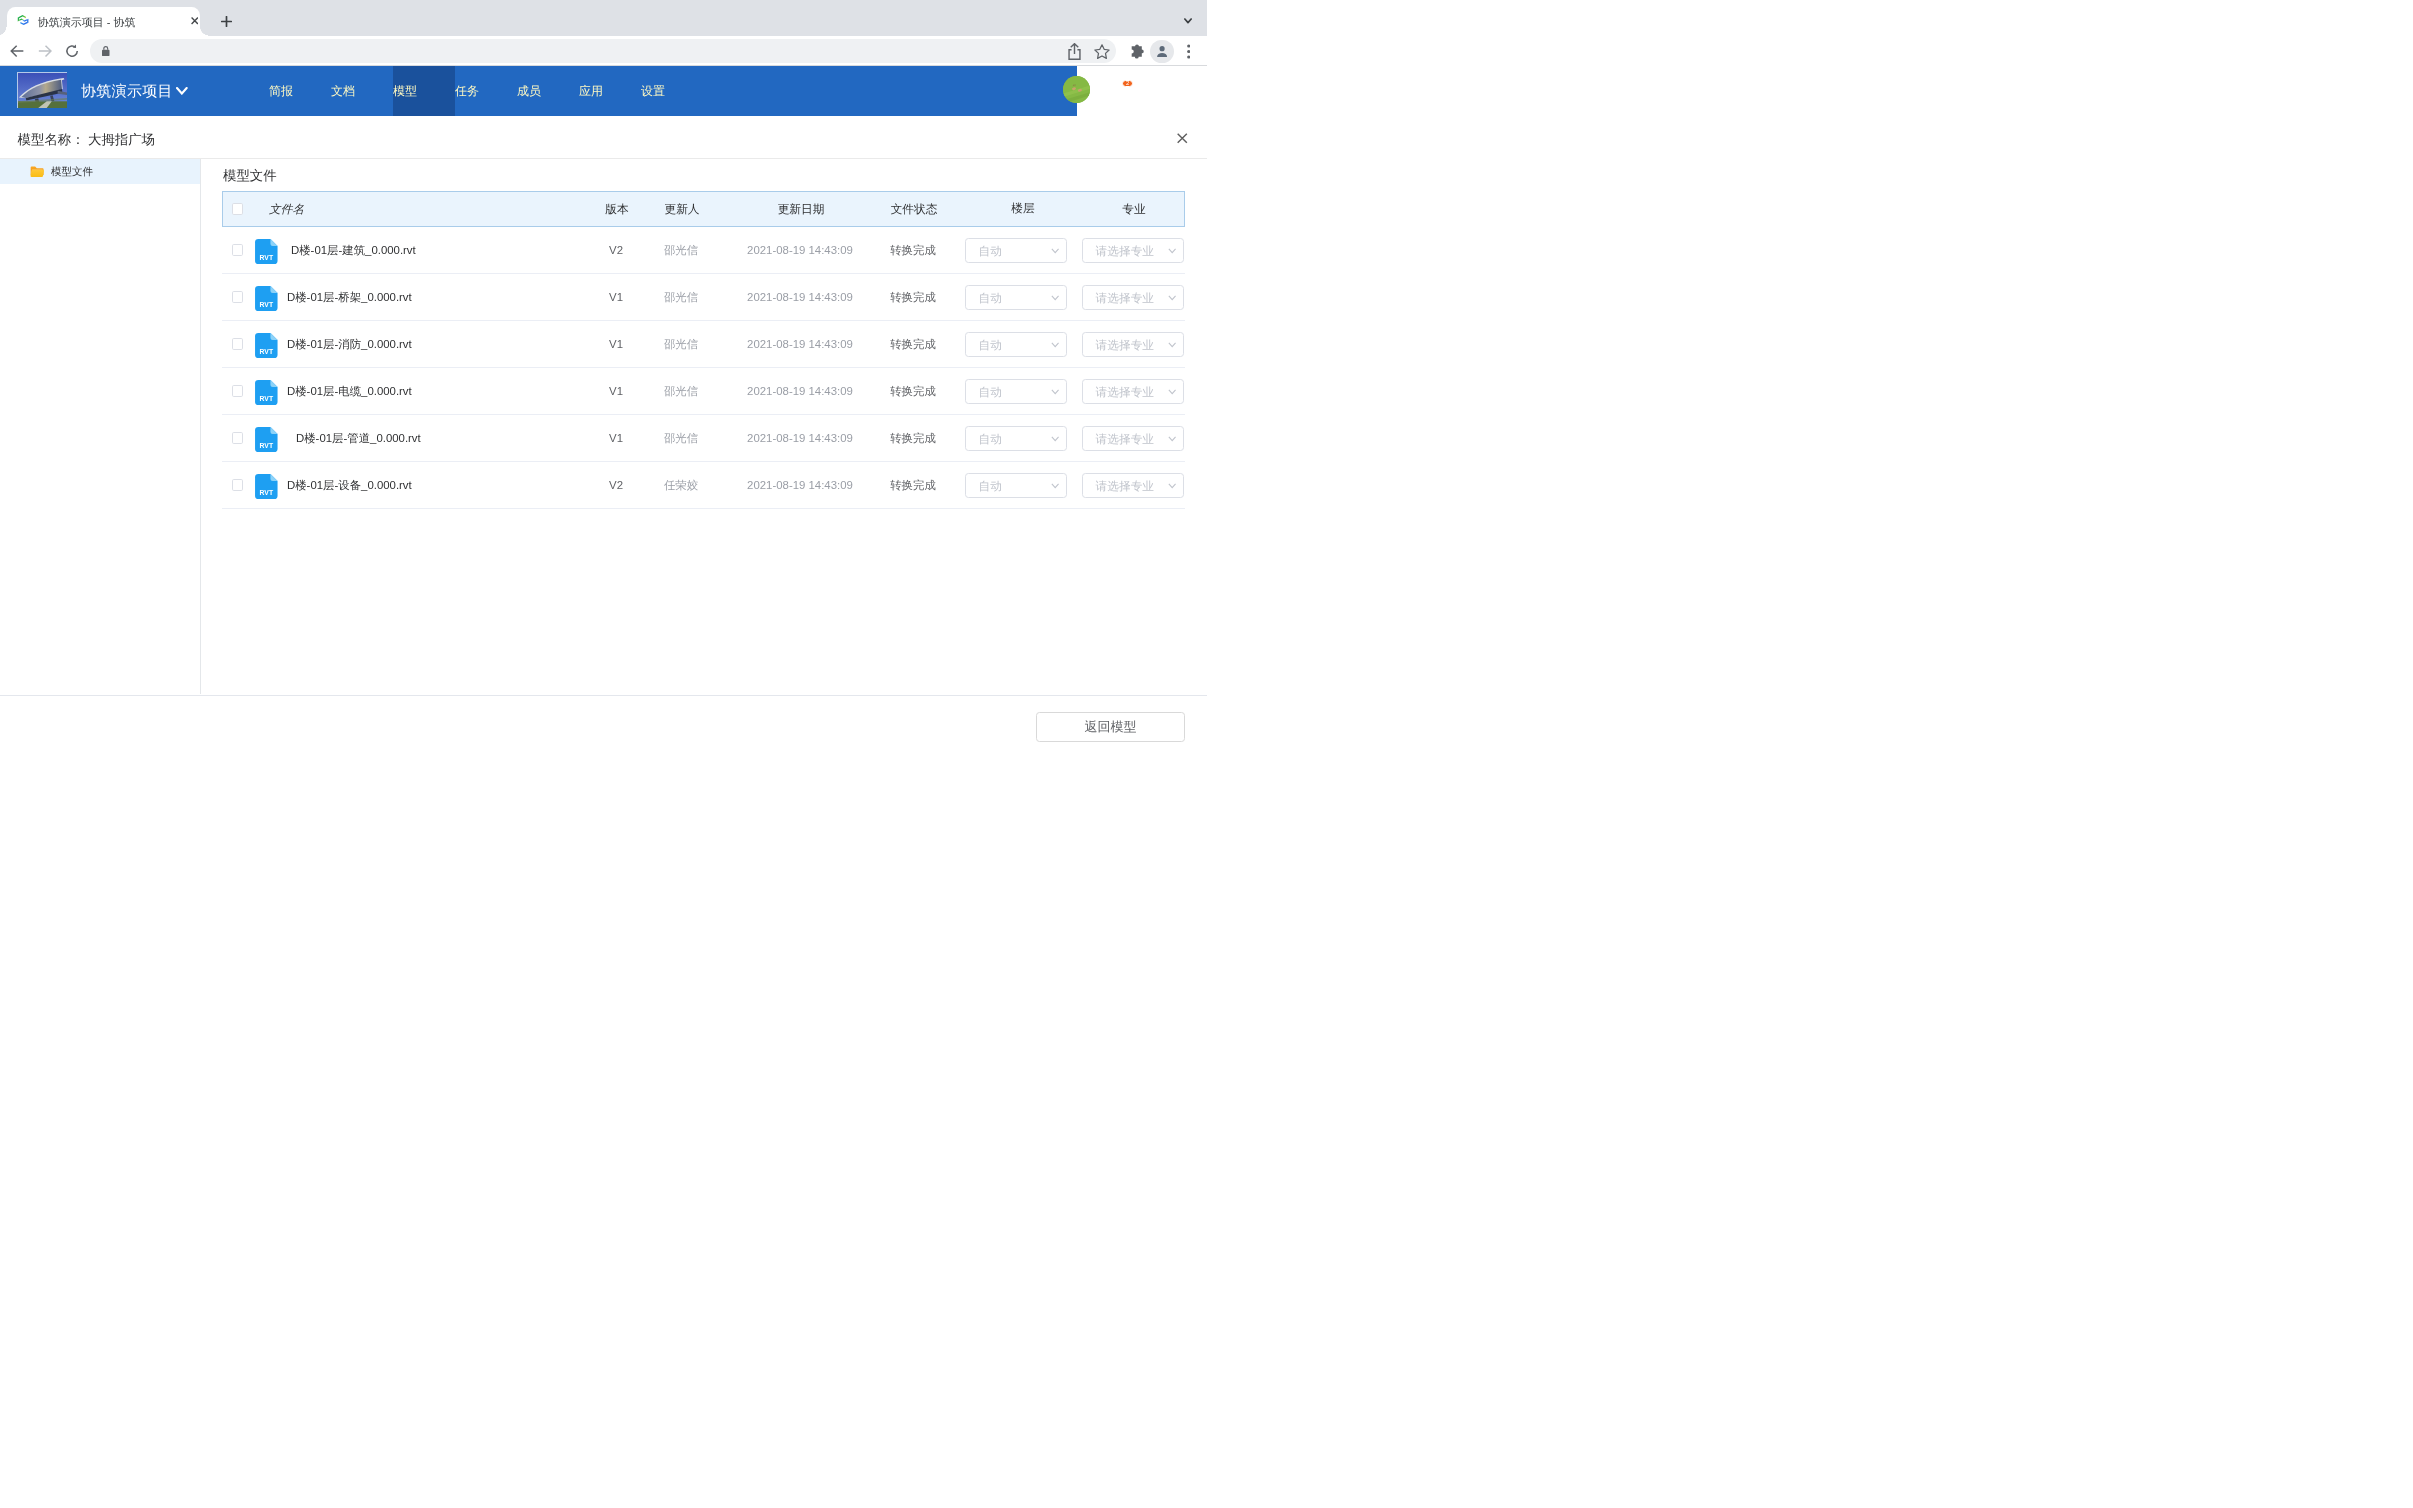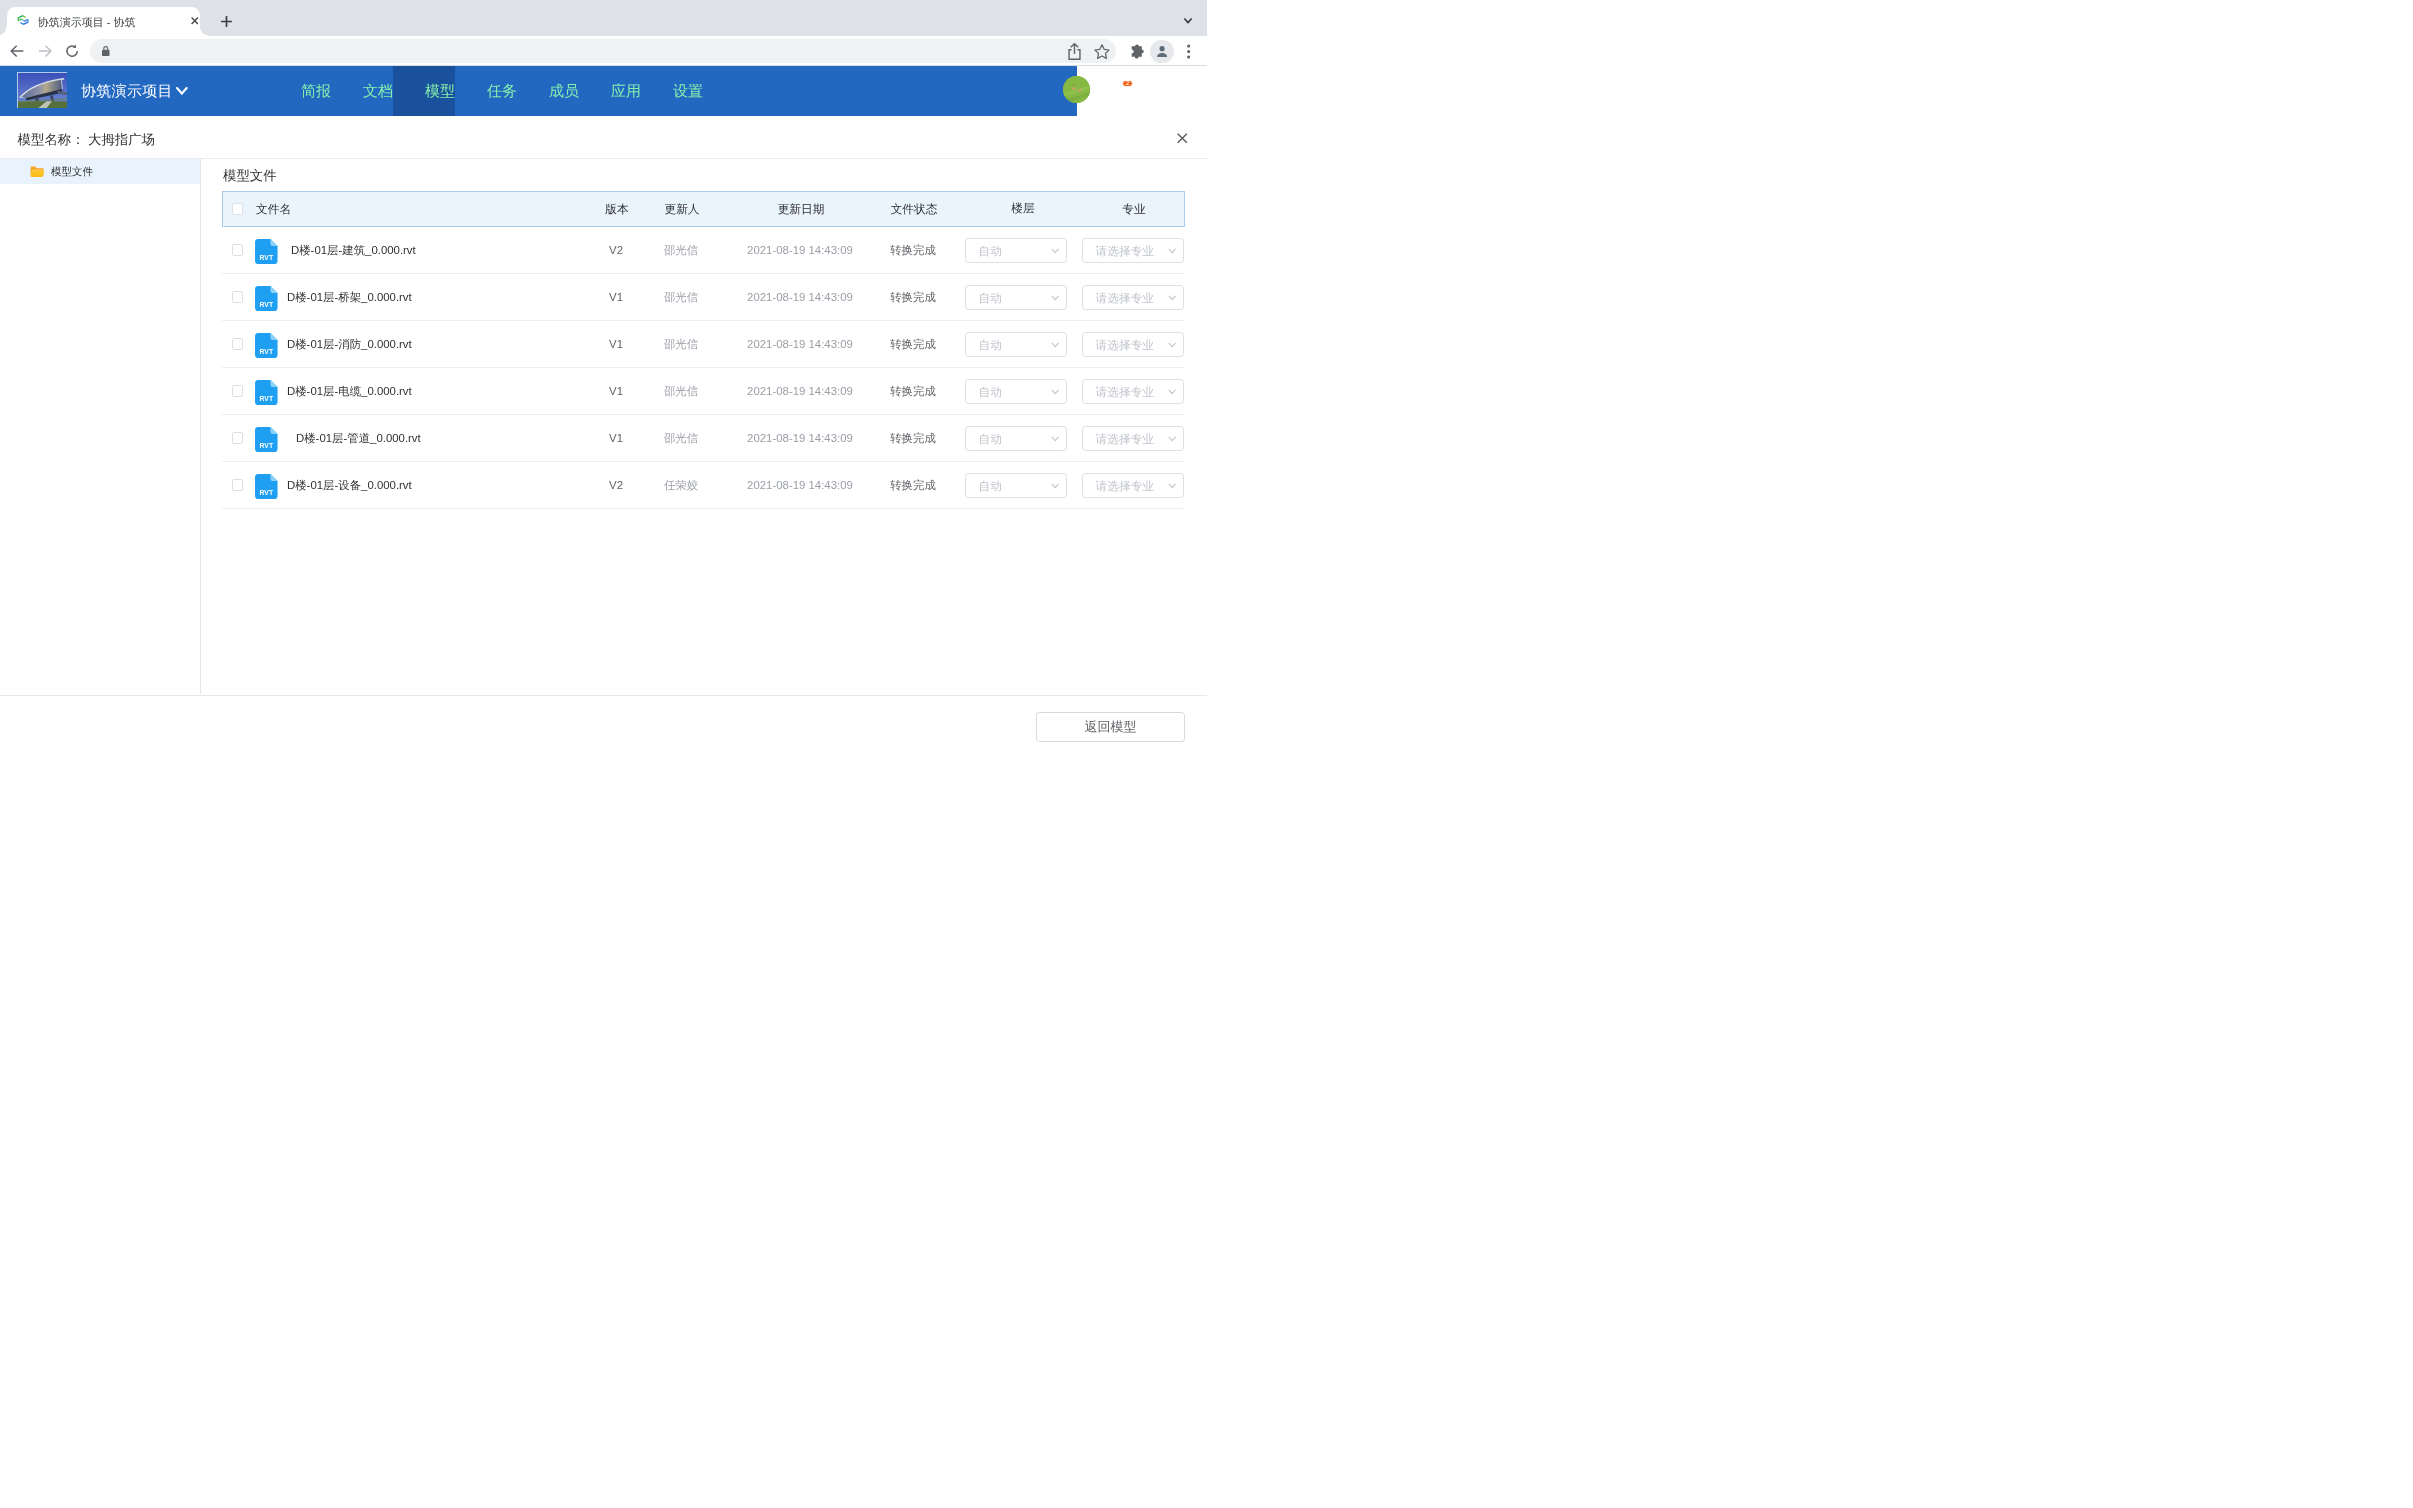--- a/index.html
+++ b/index.html
@@ -13,21 +13,21 @@
 #tabtitle{position:absolute;left:31px;top:8px;font-size:11px;color:#3C4043;white-space:nowrap;}
 
 #toolbar{position:absolute;left:0;top:36px;width:1207px;height:30px;background:#fff;border-bottom:0.8px solid #D8DADD;}
 #urlpill{position:absolute;left:90px;top:2.7px;width:1026px;height:24.6px;border-radius:12.6px;background:#EFF1F3;}
 #urltext{position:absolute;left:119px;top:0;height:30px;line-height:30px;font-size:12.6px;color:#202124;white-space:nowrap;}
 
 #navbar{position:absolute;left:0;top:66px;width:1077px;height:50px;background:#2268C1;}
 #thumb{position:absolute;left:16.6px;top:6px;width:50px;height:36px;border:0.8px solid rgba(230,235,245,.75);}
 #projtitle{position:absolute;left:81px;top:0;height:50px;line-height:50px;color:#fff;font-size:15px;font-weight:500;letter-spacing:0.3px;}
 #navitems{position:absolute;left:269px;top:0;height:50px;display:flex;}
-#navitems .ni{width:62px;height:50px;line-height:50px;text-align:right;color:#86efac;font-size:15px;}
+#navitems .ni{width:62px;height:50px;line-height:50px;text-align:left;color:#fef9c3;font-size:12px;}
 #navitems .ni.active{background:#1A519C;}
 
 #headrow{position:absolute;left:0;top:116px;width:1207px;height:43px;background:#fff;border-bottom:0.8px solid #EAEAEA;}
 #headrow .t1{position:absolute;left:17.6px;top:2.1px;height:43px;line-height:43px;font-size:13.4px;font-weight:500;color:#303133;}
 #headrow .t2{position:absolute;left:88px;top:2.1px;height:43px;line-height:43px;font-size:13.4px;font-weight:400;color:#303133;}
 
 #sidebar{position:absolute;left:0;top:159px;width:201px;height:535px;background:#fff;border-right:0.8px solid #E4E7EA;}
 #sideitem{position:absolute;left:0;top:0.3px;width:200px;height:25px;background:#E8F3FD;}
 #sideitem .lbl{position:absolute;left:51px;top:0;height:25px;line-height:25px;font-size:10.5px;color:#303133;}
 
@@ -214,21 +214,21 @@
       <path d="M1.6 12 L2.5 5.6 h12.6 L14.3 12 Z" fill="#FDF3DC"></path>
       <path d="M0.6 13.1 L1.9 6.6 a1.2 1.2 0 0 1 1.2 -1 h12.7 a1 1 0 0 1 1 1.2 l-1.2 6.4 a1.3 1.3 0 0 1 -1.3 1.1 H1.9 a1.3 1.3 0 0 1 -1.3 -1.2 Z" fill="url(#ff)"></path>
     </svg>
     <span class="lbl">模型文件</span>
   </div>
 </div>
 
 <span id="paneltitle">模型文件</span>
 <div id="thead">
   <div class="cb" style="left:8.8px;top:11.3px;"></div>
-  <div class="hc" style="left:33px;">文件名</div>
+  <div class="hc" style="left:46px;font-style:italic;">文件名</div>
   <div class="hc ctr" style="left:394px;">版本</div>
   <div class="hc ctr" style="left:459px;">更新人</div>
   <div class="hc ctr" style="left:578px;">更新日期</div>
   <div class="hc ctr" style="left:691px;">文件状态</div>
   <div class="hc ctr" style="left:800px;font-family:Liberation Serif, serif;">楼层</div>
   <div class="hc ctr" style="left:911px;">专业</div>
 </div>
 
 <div class="row" style="top:227px">
   <div class="cb" style="left:9.5px;top:17px;"></div>

